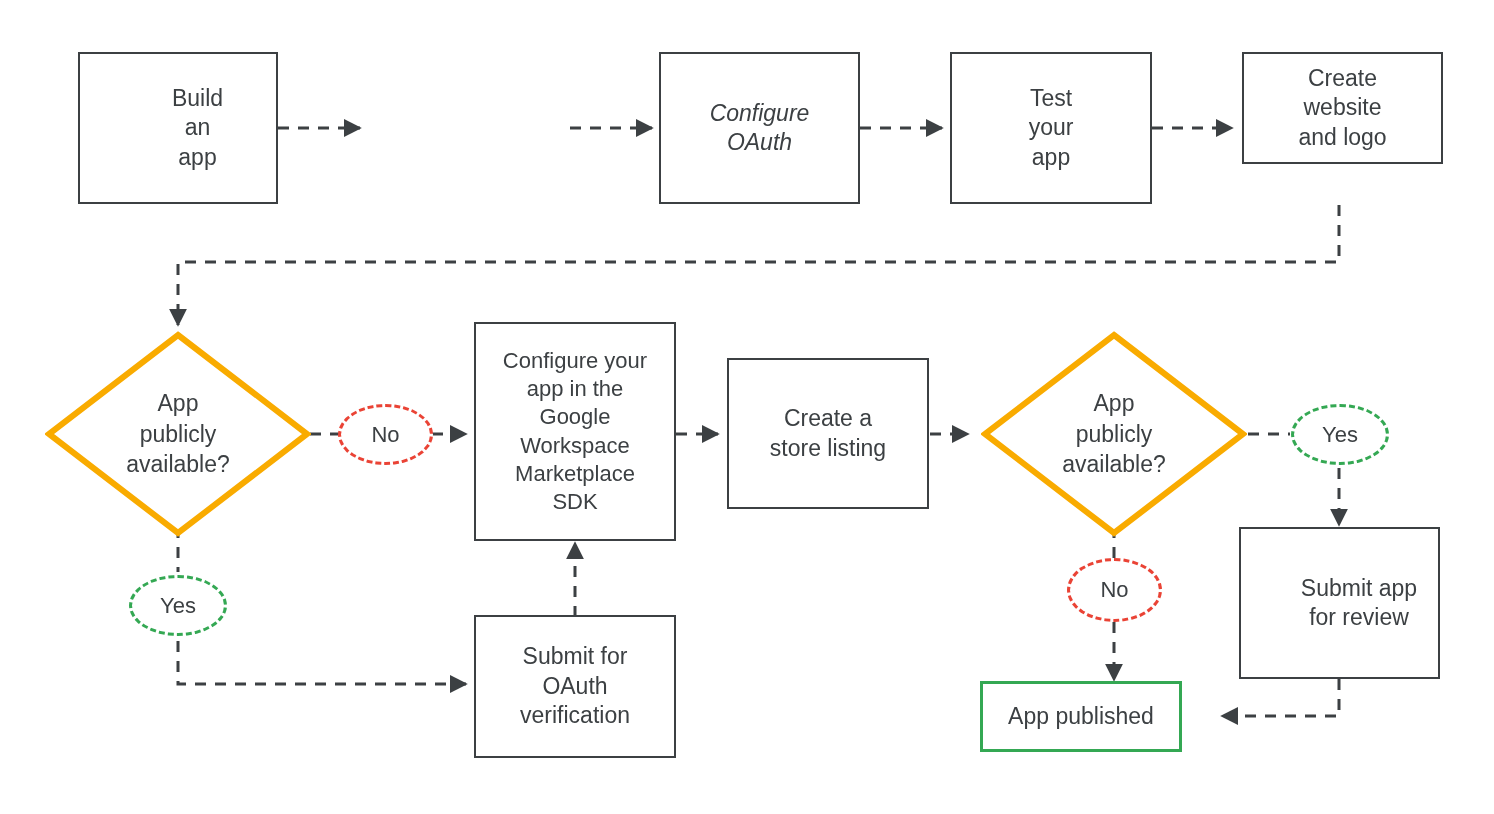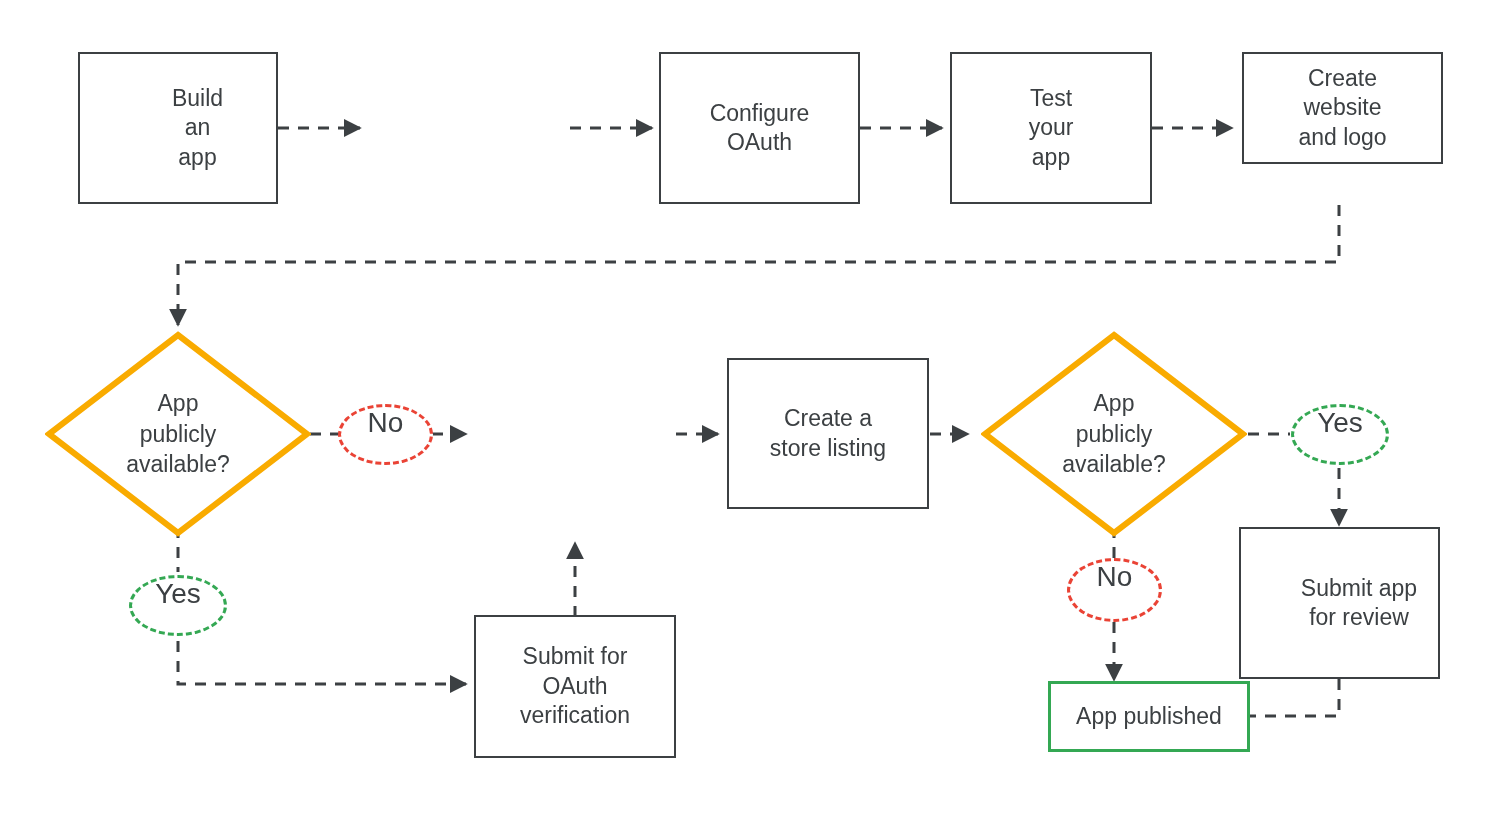--- a/index.html
+++ b/index.html
@@ -65,22 +65,23 @@
     left: 0;
     top: 0;
     width: 100%;
     height: 100%;
     z-index: 1;
   }
   .edgelabel {
     position: absolute;
     box-sizing: border-box;
     display: flex;
+    align-items: center;
     justify-content: center;
-    font-size: 28px;
+    font-size: 22px;
     color: #3c4043;
     background: #ffffff;
     border-style: dashed;
     border-width: 3px;
     border-radius: 50%;
   }
   .edgelabel.yes { border-color: #34a853; }
   .edgelabel.no  { border-color: #ea4335; }
 </style>
 </head>
@@ -125,21 +126,21 @@
     </g>
   </svg>
 
   <div class="node proc" style="left:78px; top:52px; width:200px; height:152px;padding-left:45px;">
     <span style="white-space:pre-line;">Build
 an
 app</span>
   </div>
 
 
-  <div class="node proc" style="left:659px; top:52px; width:201px; height:152px;">
+  <div class="node proc" style="left:659px; top:52px; width:201px; height:152px;font-style:italic;">
     <span style="white-space:pre-line;">Configure
 OAuth</span>
   </div>
 
   <div class="node proc" style="left:950px; top:52px; width:202px; height:152px;">
     <span style="white-space:pre-line;">Test
 your
 app</span>
   </div>
 
@@ -159,20 +160,28 @@
   </div>
 
   <div class="edgelabel no" style="left:338px; top:404px; width:95px; height:61px;">
     <span>No</span>
   </div>
 
   <div class="edgelabel yes" style="left:129px; top:575px; width:98px; height:61px;">
     <span>Yes</span>
   </div>
 
+  <div class="node proc small" style="left:474px; top:322px; width:202px; height:219px;">
+    <span style="white-space:pre-line;">Configure your
+app in the
+Google
+Workspace
+Marketplace
+SDK</span>
+  </div>
 
   <div class="node proc" style="left:727px; top:358px; width:202px; height:151px;">
     <span style="white-space:pre-line;">Create a
 store listing</span>
   </div>
 
   <div class="node decision" style="left:981px; top:331px; width:266px; height:206px;">
     <svg class="dshape" viewBox="0 0 266 206" preserveAspectRatio="none" xmlns="http://www.w3.org/2000/svg">
       <polygon points="133,4 262,103 133,202 4,103" fill="#ffffff" stroke="#f9ab00" stroke-width="6"></polygon>
     </svg>
@@ -193,17 +202,17 @@
     <span style="white-space:pre-line;">Submit for
 OAuth
 verification</span>
   </div>
 
   <div class="node proc" style="left:1239px; top:527px; width:201px; height:152px;padding-left:45px;">
     <span style="white-space:pre-line;">Submit app
 for review</span>
   </div>
 
-  <div class="node proc terminal" style="left:1048px; top:681px; width:202px; height:71px;">
+  <div class="node proc terminal" style="left:980px; top:681px; width:202px; height:71px;">
     <span style="white-space:pre-line;">App published</span>
   </div>
 
 </div>
 
 </body></html>

